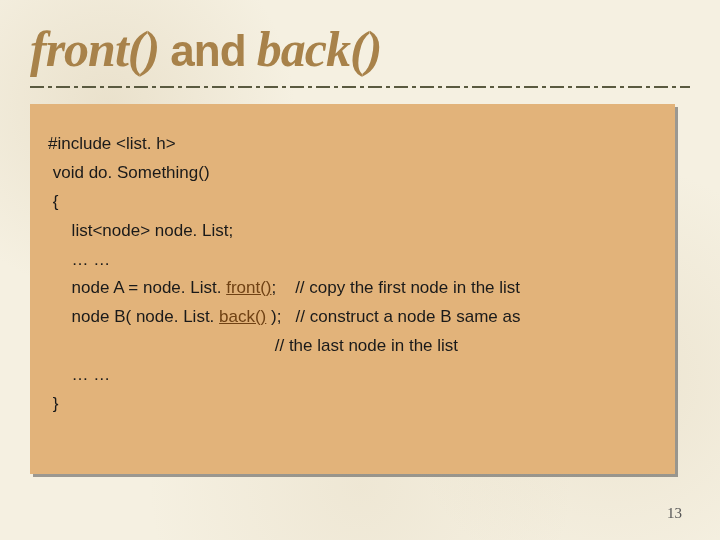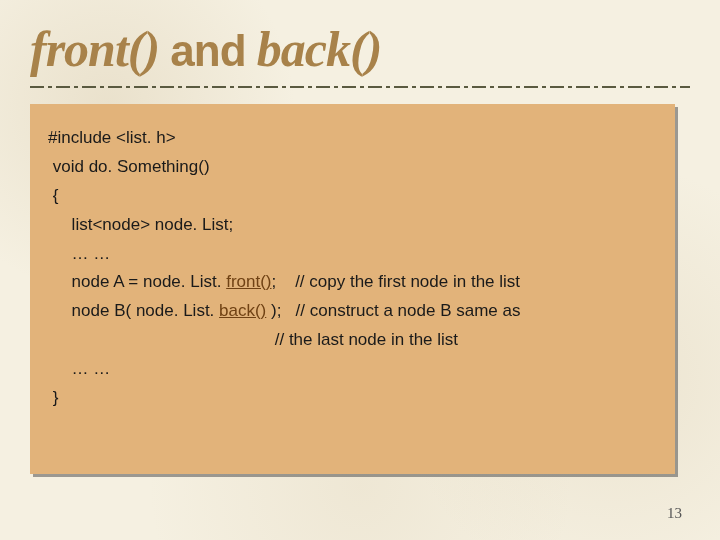--- a/index.html
+++ b/index.html
@@ -41,21 +41,21 @@
       #5a5a40 0, #5a5a40 14px,
       transparent 14px, transparent 18px,
       #5a5a40 18px, #5a5a40 22px,
       transparent 22px, transparent 26px
     );
     margin-bottom: 16px;
   }
   .code-block {
     background: #e2b37a;
     box-shadow: 3px 3px 0 rgba(80,80,80,0.55);
-    padding: 20px 18px 20px 18px;
+    padding: 26px 18px 20px 18px;
     width: 645px;
     min-height: 370px;
     font-family: Verdana, Arial, sans-serif;
     font-size: 17px;
     line-height: 1.7;
     color: #1a1a1a;
     white-space: pre;
   }
   .code-block .fn { color: #704214; text-decoration: underline; }
   .page-num {

